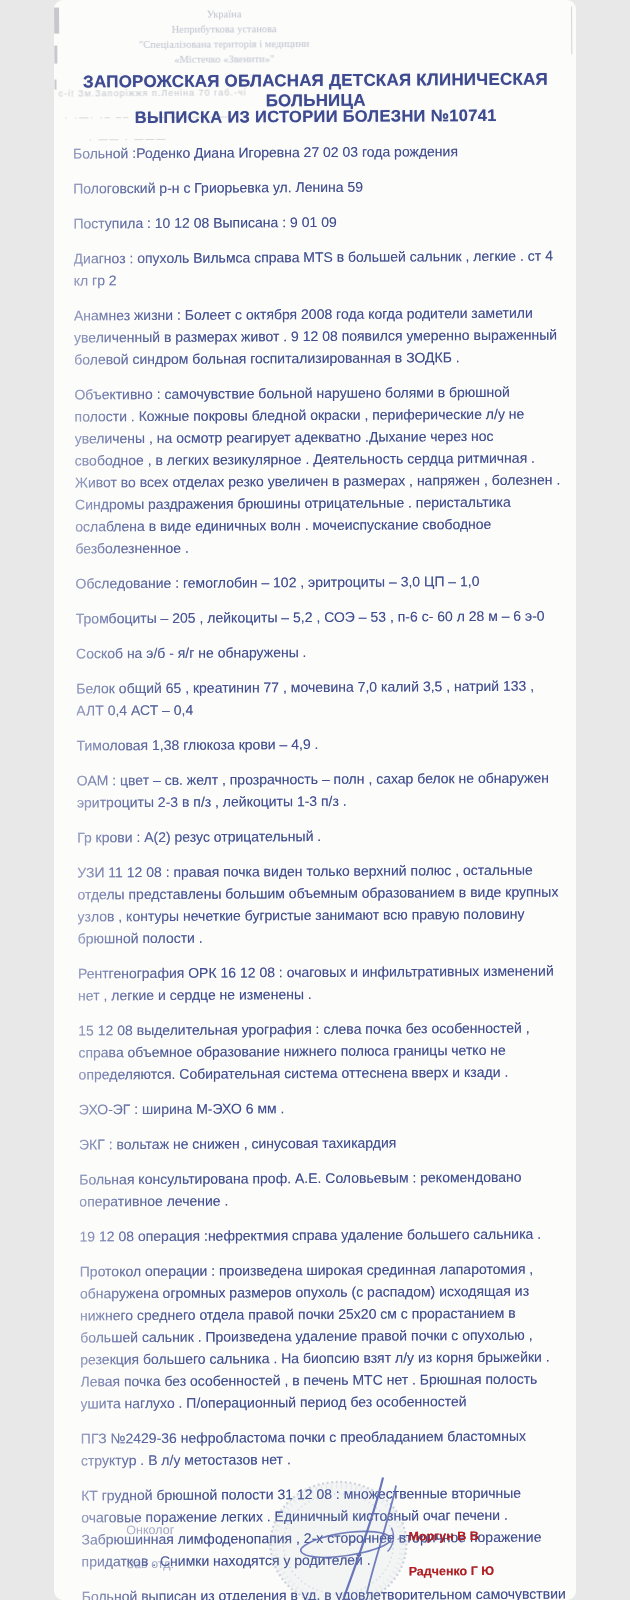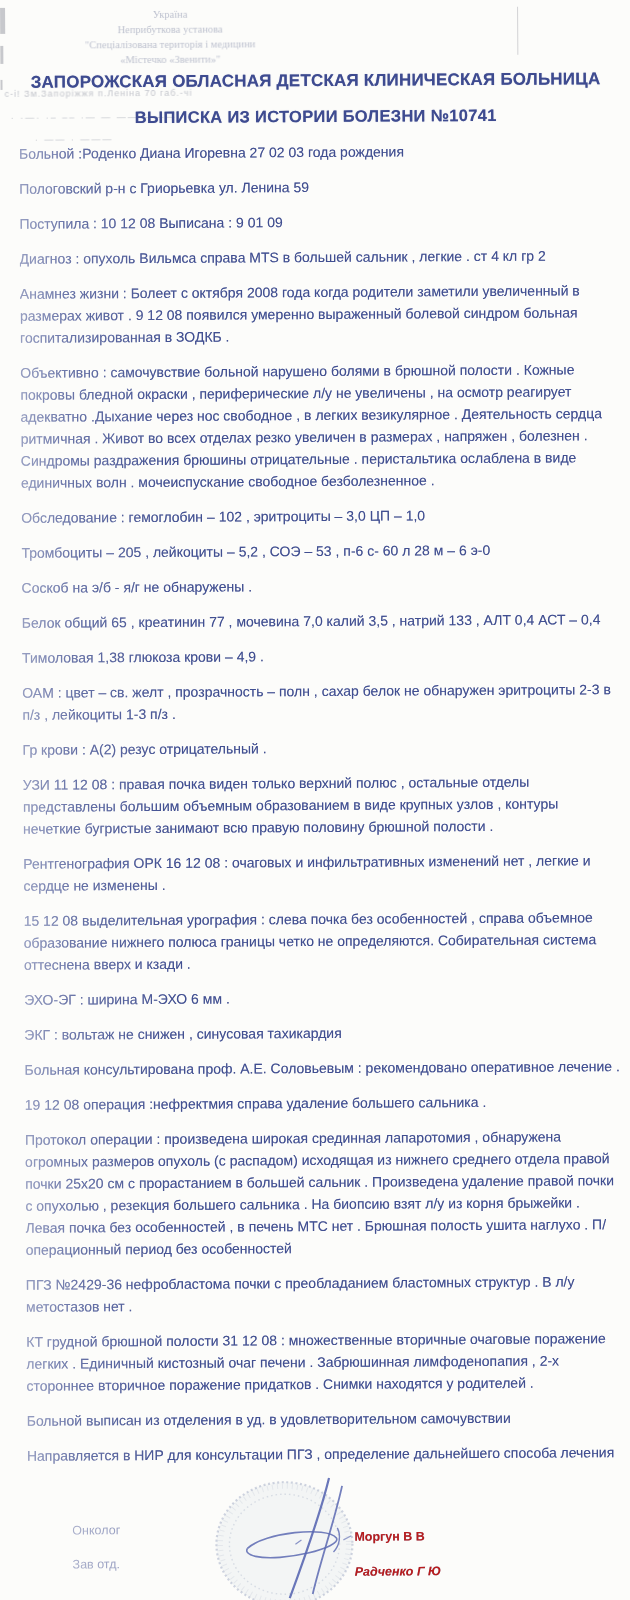--- a/index.html
+++ b/index.html
@@ -1,20 +1,21 @@
 <!DOCTYPE html>
 <html><head>
 <meta charset="utf-8">
 <style>
   html,body { margin:0; padding:0; background:#e8e8e8; }
   .page {
-    position:relative; width:630px; height:1600px; margin:0 auto;
+    position:relative; width:522px; height:1600px; margin:0 auto;
     background:#fcfcfa; overflow:hidden;
     font-family:"Liberation Sans", sans-serif;
     color:#414f91;
+    border-radius:9px;
   }
   .tilt { position:absolute; inset:0; transform:rotate(-0.35deg); transform-origin:50% 0; }
 
   
   .faint-stamp {
     position:absolute; top:6px; left:30px; width:280px;
     text-align:center; font-family:"Liberation Serif", serif;
     font-size:10.5px; line-height:15px;
     color:rgba(92,102,140,0.40); filter:blur(0.55px);
   }
@@ -60,21 +61,21 @@
     -webkit-mask-image:linear-gradient(to right, rgba(0,0,0,0.5), rgba(0,0,0,0.75));
     mask-image:linear-gradient(to right, rgba(0,0,0,0.5), rgba(0,0,0,0.75));
   }
   .role { margin:0 0 20px 0; font-size:12.5px; color:#57629c; }
   .stamp-sig { position:absolute; left:200px; top:1466px; }
   .sig-name {
     position:absolute; left:345px; font-size:12.5px; font-weight:bold;
     color:#b91c1c; text-shadow:0 0 0.6px rgba(65,79,145,0.5);
   }
   .sig-name-1 { top:1530px; }
-  .sig-name-2 { top:1565px;font-style:italic; }
+  .sig-name-2 { top:1565px; }
 </style>
 </head>
 <body>
 
 <div class="page">
   <div class="tilt">
 
     <div class="edge-mark" style="top:6px;height:26px;"></div>
     <div class="edge-mark" style="top:44px;height:18px;width:3px;"></div>
     <div class="edge-mark" style="top:78px;height:10px;width:2px;"></div>

